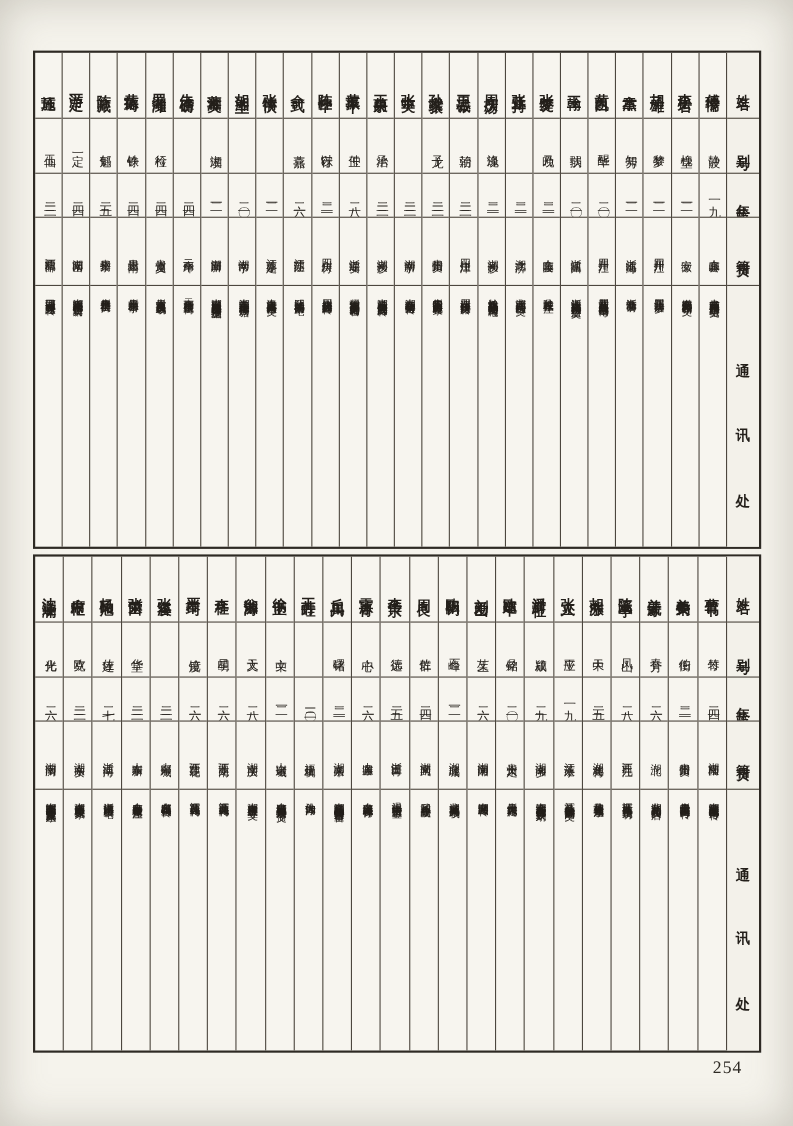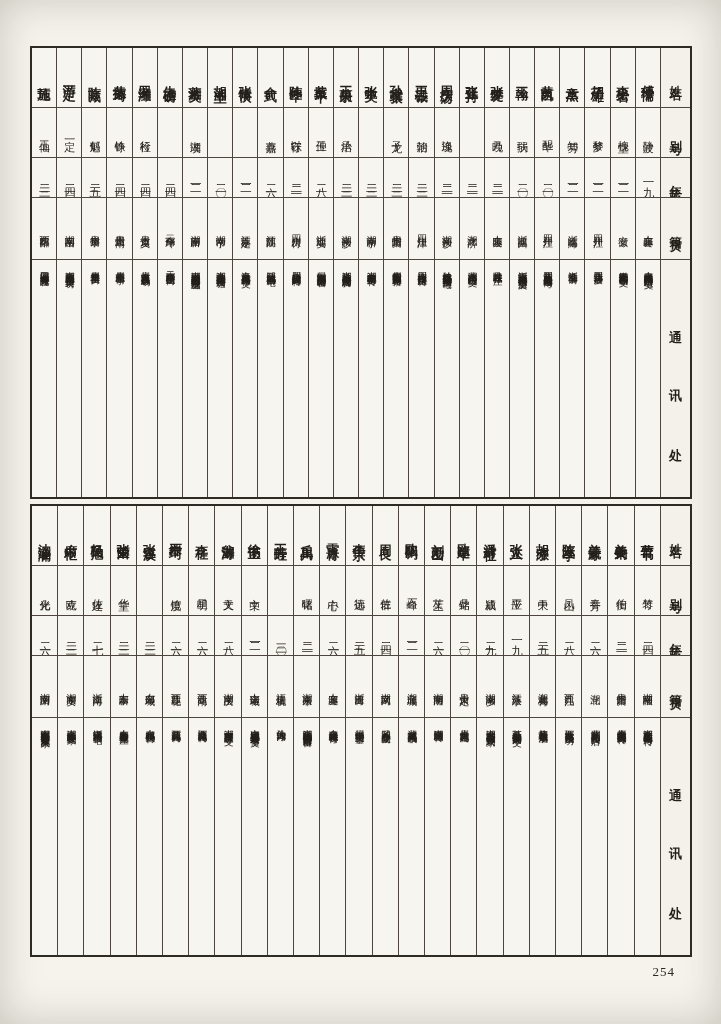--- a/index.html
+++ b/index.html
@@ -93,21 +93,21 @@
     padding: 0;
   }
   .header-col .cell-address .hchar {
     font-size: 13px;
     font-weight: 700;
   }
   .page-number {
     position: absolute;
     right: 46px;
     bottom: 44px;
-    font-size: 13px;
+    font-size: 16px;
     letter-spacing: 1px;
     color: #2e2a24;
   }
 </style>
 </head>
 <body>
 
 <div class="page">
   <div class="table-wrap">
 

